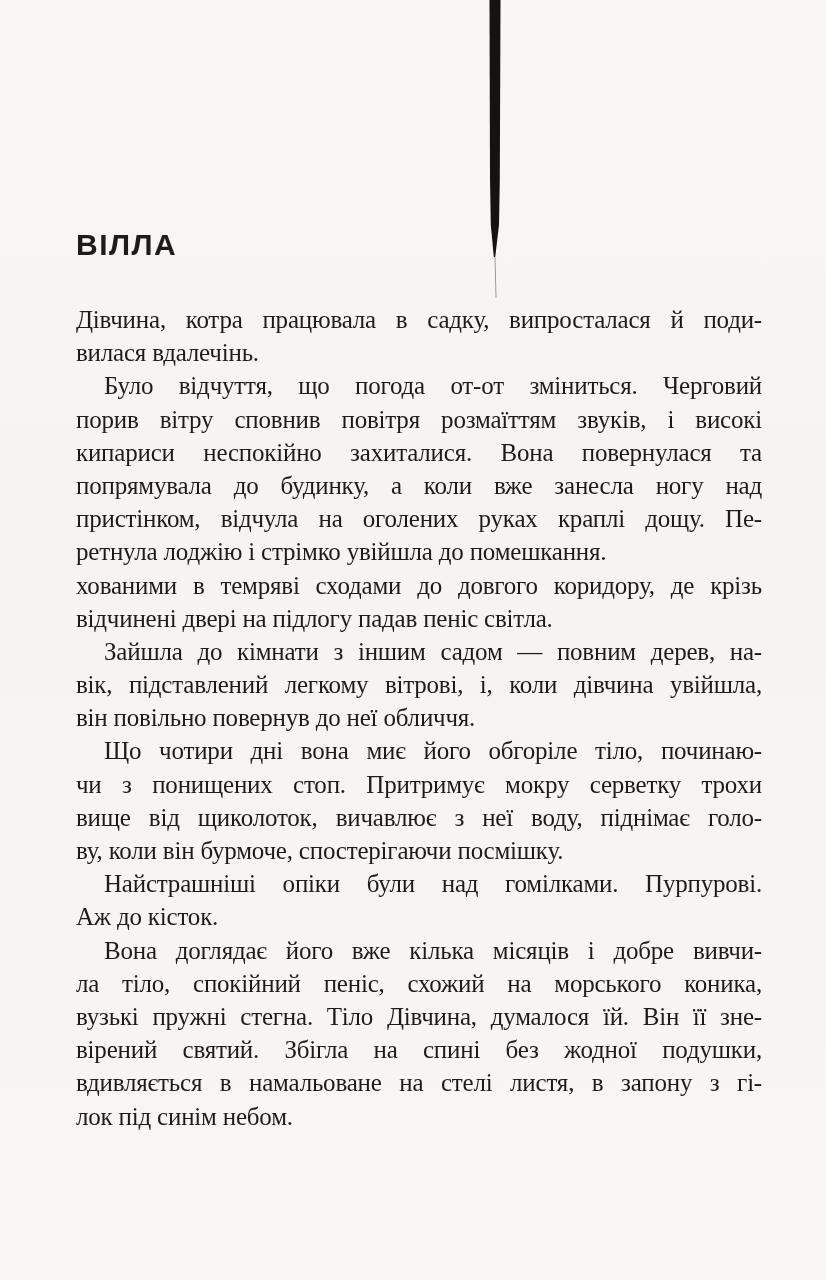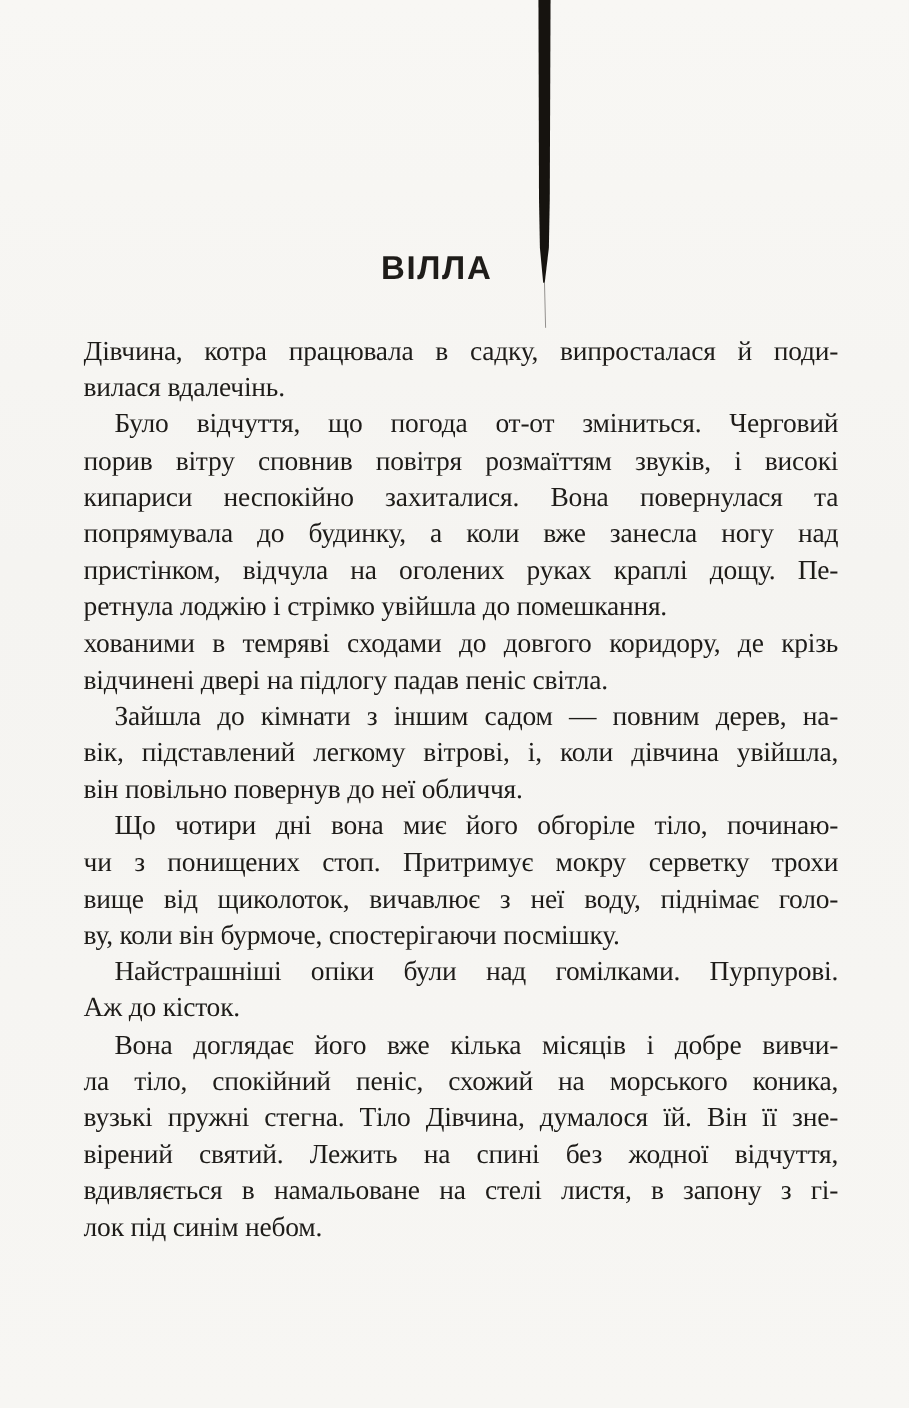--- a/index.html
+++ b/index.html
@@ -19,21 +19,20 @@
     left: 488px; top: 0;
     width: 14px; height: 310px;
   }
   .title {
     position: absolute;
     top: 228px; left: 76px;
     width: 688px;
     box-sizing: border-box;
     padding-right: 46px;
     margin: 0;
-    text-align: center;
     font-family: "Liberation Sans", sans-serif;
     font-weight: bold;
     font-size: 30px;
     line-height: 34px;
     letter-spacing: 1.5px;
     color: var(--ink, #1e1c19);
   }
   .body-text {
     position: absolute;
     top: 303px; left: 76px;
@@ -82,18 +81,18 @@
       <div class="line last">він повільно повернув до неї обличчя.</div>
       <div class="line indent">Що чотири дні вона миє його обгоріле тіло, починаю-</div>
       <div class="line">чи з понищених стоп. Притримує мокру серветку трохи</div>
       <div class="line">вище від щиколоток, вичавлює з неї воду, піднімає голо-</div>
       <div class="line last">ву, коли він бурмоче, спостерігаючи посмішку.</div>
       <div class="line indent">Найстрашніші опіки були над гомілками. Пурпурові.</div>
       <div class="line last">Аж до кісток.</div>
       <div class="line indent">Вона доглядає його вже кілька місяців і добре вивчи-</div>
       <div class="line">ла тіло, спокійний пеніс, схожий на морського коника,</div>
       <div class="line">вузькі пружні стегна. Тіло Дівчина, думалося їй. Він її зне-</div>
-      <div class="line">вірений святий. Лежить на спині без жодної відчуття,</div>
+      <div class="line">вірений святий. Збігла на спині без жодної подушки,</div>
       <div class="line">вдивляється в намальоване на стелі листя, в запону з гі-</div>
       <div class="line last">лок під синім небом.</div>
     </div>
 
 </div>
 
 </body></html>

